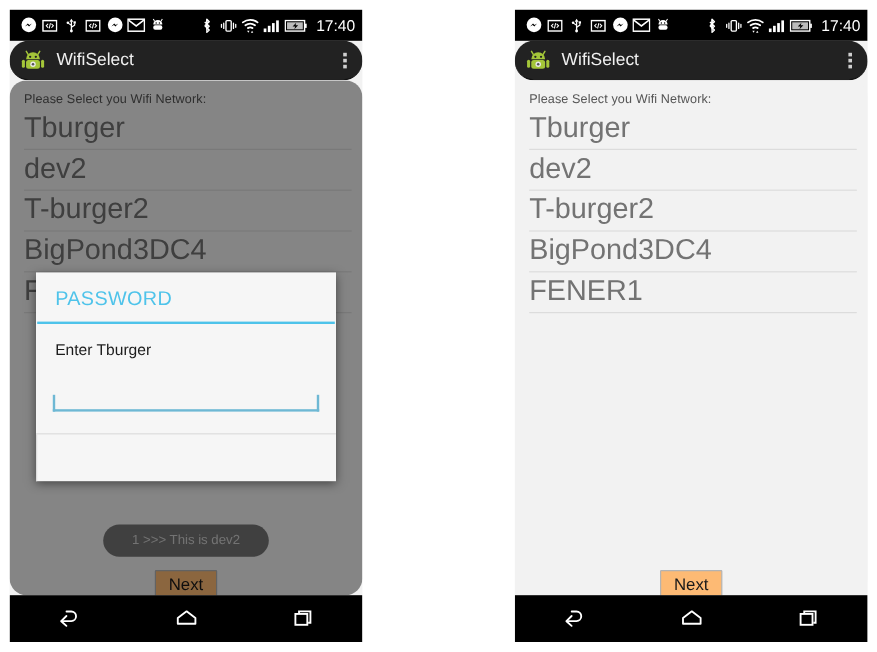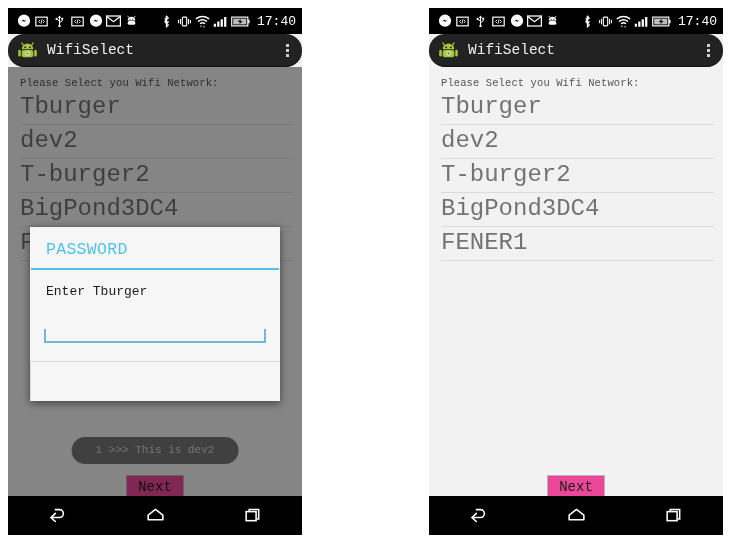--- a/index.html
+++ b/index.html
@@ -10,21 +10,20 @@
     height: 543px;
     overflow: hidden;
     font-family: "Liberation Sans", sans-serif;
   }
 
   #stage {
     position: relative;
     width: 731px;
     height: 543px;
     background: #ffffff;
-    font-family: Liberation Mono, monospace;
   }
 
   
   .phone {
     position: absolute;
     top: 8px;
     width: 294px;
     height: 527px;
     overflow: hidden;
     background: #f2f2f2;
@@ -113,20 +112,21 @@
   }
 
   
   .content {
     position: relative;
     height: 429px;
     background: #f2f2f2;
     padding: 0;
     box-sizing: border-box;
     overflow: hidden;
+    border-radius: 14px;
   }
   .hint {
     font-size: 10.5px;
     color: #555555;
     padding: 10px 0 2px 12px;
     letter-spacing: 0.1px;
   }
   .wifi-list { padding: 0 9px 0 12px; }
   .wifi-row {
     position: relative;
@@ -142,21 +142,21 @@
   .next-wrap {
     position: absolute;
     left: 0;
     right: 0;
     text-align: center;
   }
   .next-btn {
     display: inline-block;
     font-size: 14px;
     color: #1a1a1a;
-    background: #ec4899;
+    background: #fdba74;
     border: 1px solid #b3b3b3;
     padding: 4px 11px 5px 11px;
     line-height: 1.05;
     border-radius: 1px;
   }
 
   
   .toast {
     position: absolute;
     left: 50%;

